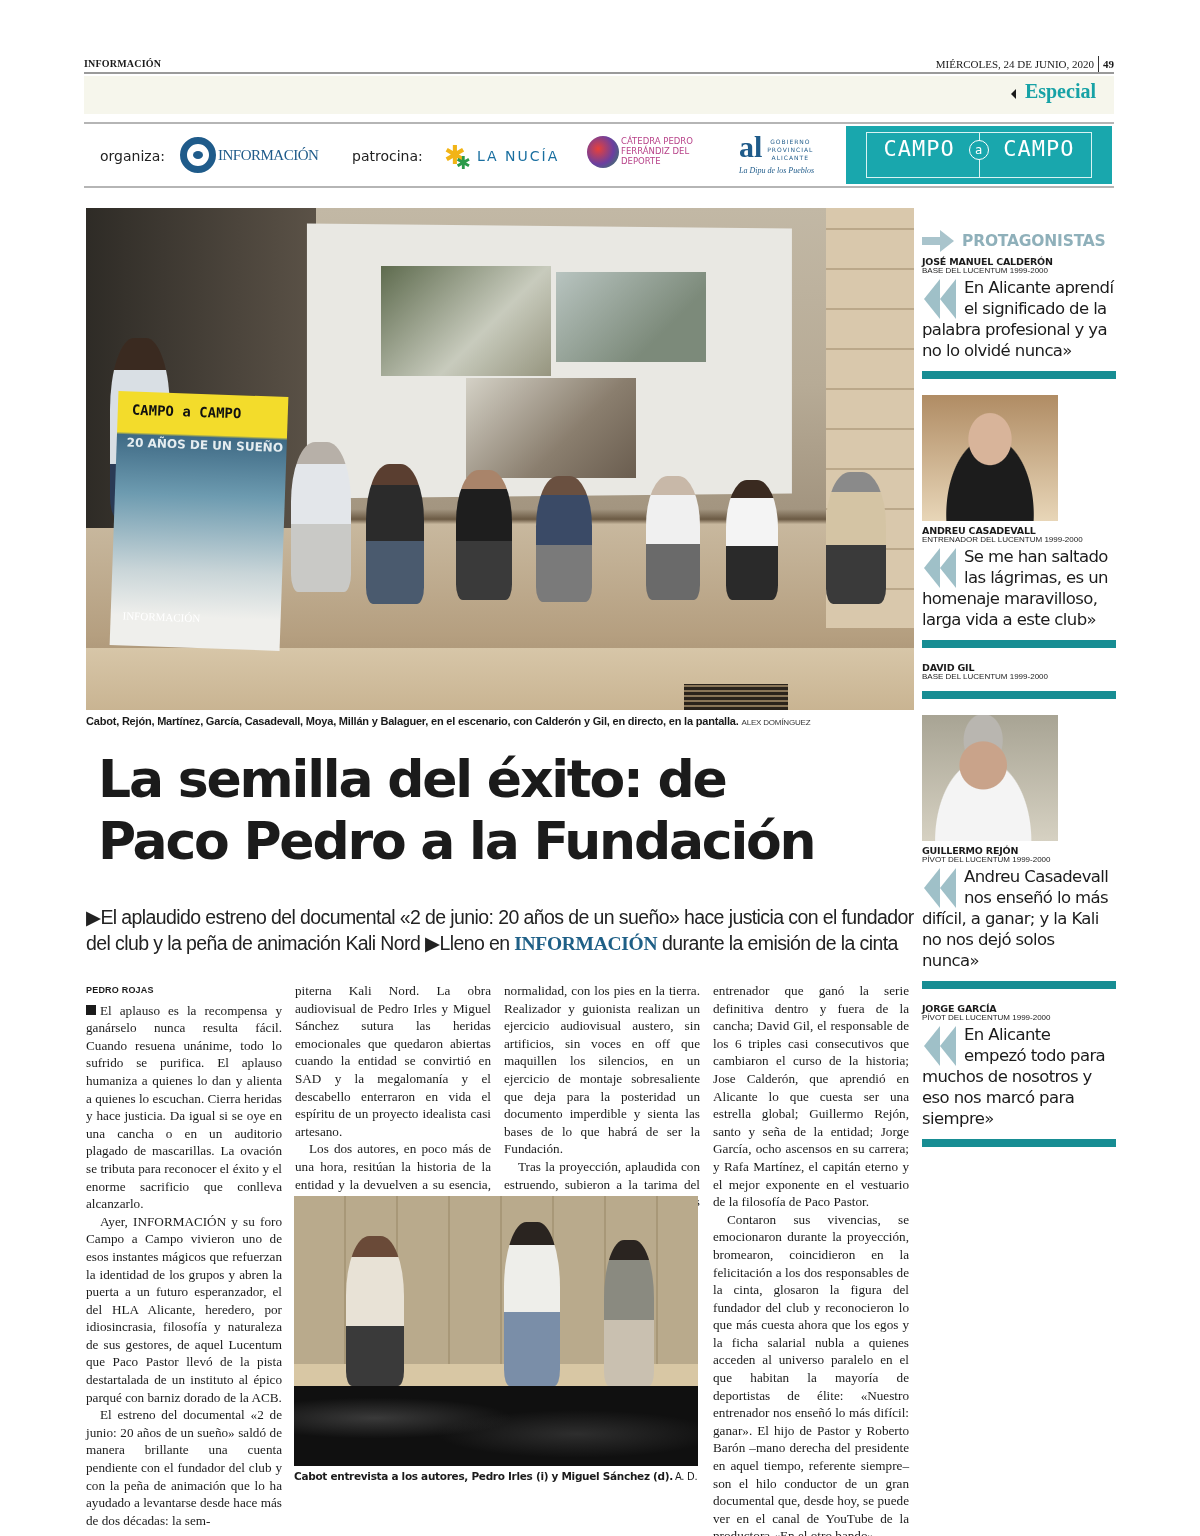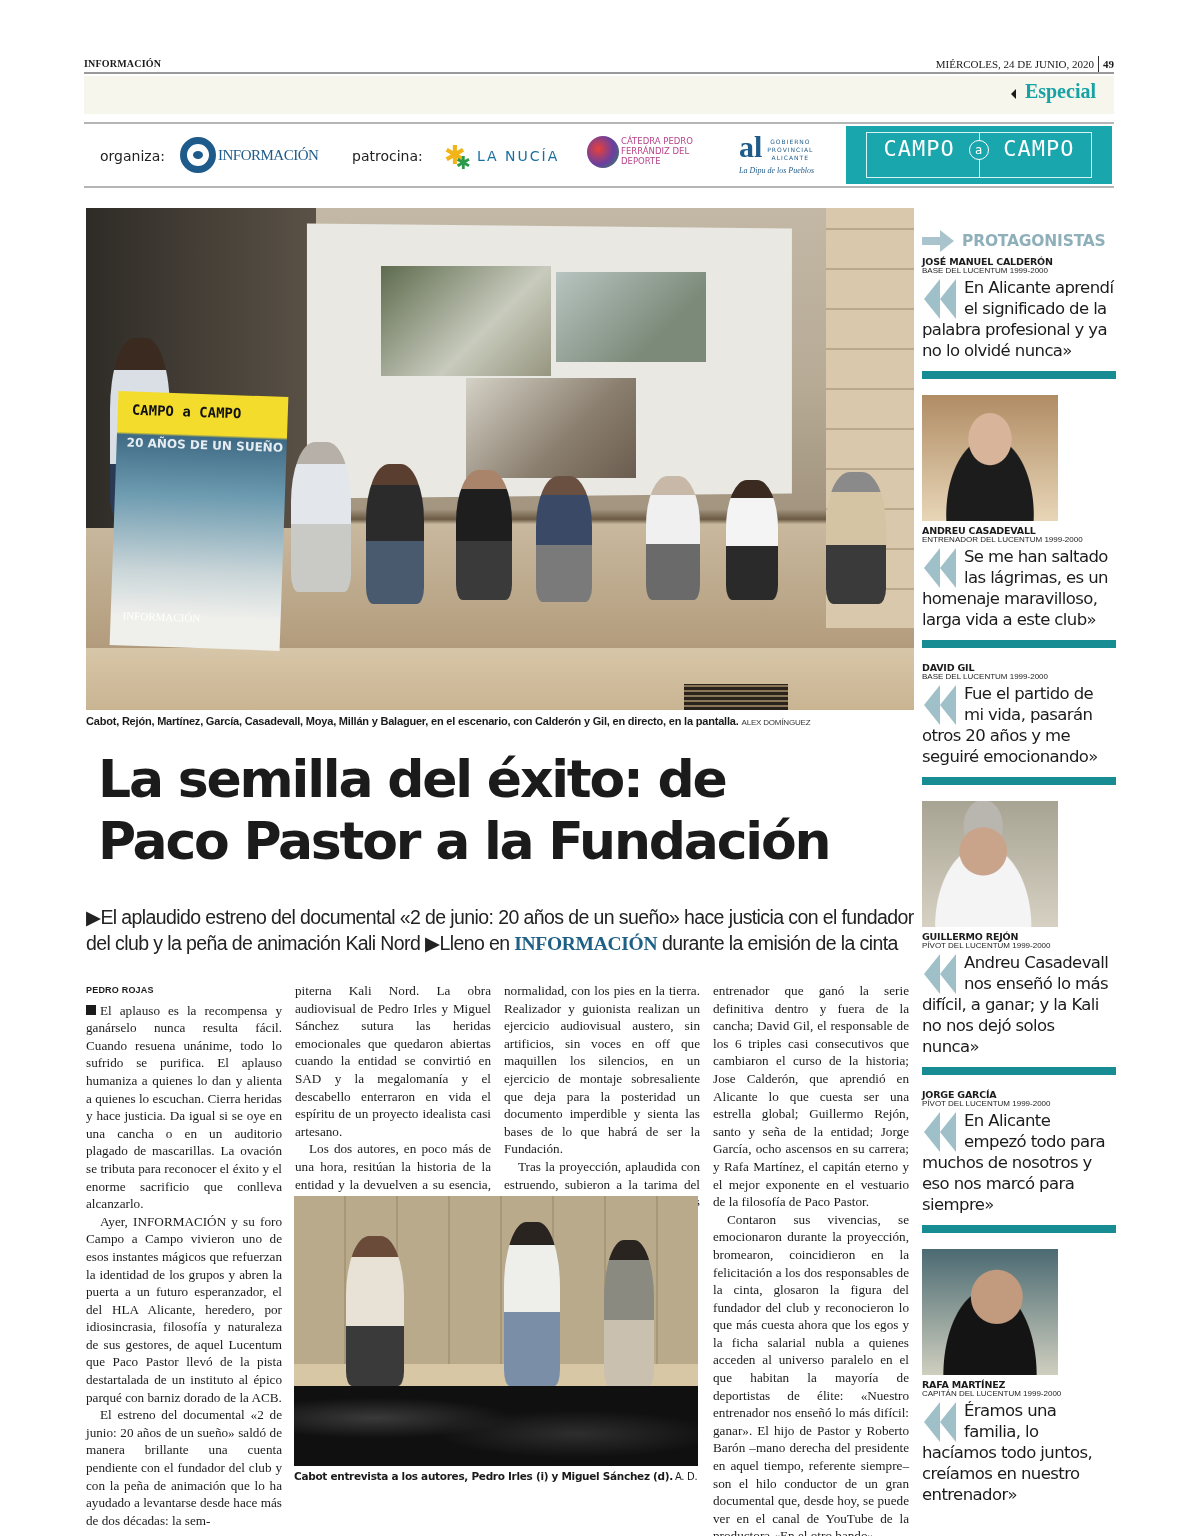--- a/index.html
+++ b/index.html
@@ -175,21 +175,21 @@
   <div class="person" style="left:560px;top:268px;width:54px;height:124px;background:linear-gradient(180deg,#c8b8a8 0 15%,#f0f0f0 15% 55%,#6a6a6a 55%);"></div>
   <div class="person" style="left:640px;top:272px;width:52px;height:120px;background:linear-gradient(180deg,#3a2a20 0 15%,#f4f4f4 15% 55%,#2a2a2a 55%);"></div>
   <div class="person" style="left:740px;top:264px;width:60px;height:132px;background:linear-gradient(180deg,#8a8a8a 0 15%,#d4c4a4 15% 55%,#3a3a3a 55%);"></div>
 </div>
 <div class="caption">
   <span>Cabot, Rejón, Martínez, García, Casadevall, Moya, Millán y Balaguer, en el escenario, con Calderón y Gil, en directo, en la pantalla.</span><span class="credit">ALEX DOMÍNGUEZ</span>
 </div>
 
 <h1 class="headline">
   <span>La semilla del éxito: de</span><br>
-  <span>Paco Pastor a la Fundación</span>
+  <span>Paco Pedro a la Fundación</span>
 </h1>
 <div class="subhead">
   <span>▶El aplaudido estreno del documental «2 de junio: 20 años de un sueño» hace justicia con el fundador del club y la peña de animación Kali Nord ▶Lleno en </span><span class="brand">INFORMACIÓN</span><span> durante la emisión de la cinta</span>
 </div>
 
 <div class="col col1">
   <div class="byline">PEDRO ROJAS</div>
   <p class="noindent"><span class="sq"></span><span>El aplauso es la recompensa y ganárselo nunca resulta fácil. Cuando resuena unánime, todo lo sufrido se purifica. El aplauso humaniza a quienes lo dan y alienta a quienes lo escuchan. Cierra heridas y hace justicia. Da igual si se oye en una cancha o en un auditorio plagado de mascarillas. La ovación se tributa para reconocer el éxito y el enorme sacrificio que conlleva alcanzarlo.</span></p>
   <p>Ayer, INFORMACIÓN y su foro Campo a Campo vivieron uno de esos instantes mágicos que refuerzan la identidad de los grupos y abren la puerta a un futuro esperanzador, el del HLA Alicante, heredero, por idiosincrasia, filosofía y naturaleza de sus gestores, de aquel Lucentum que Paco Pastor llevó de la pista destartalada de un instituto al épico parqué con barniz dorado de la ACB.</p>
   <p>El estreno del documental «2 de junio: 20 años de un sueño» saldó de manera brillante una cuenta pendiente con el fundador del club y con la peña de animación que lo ha ayudado a levantarse desde hace más de dos décadas: la sem-</p>
@@ -236,38 +236,31 @@
     <div class="portrait"></div>
     <div class="name">ANDREU CASADEVALL</div>
     <div class="role">ENTRENADOR DEL LUCENTUM 1999-2000</div>
     <div class="quote"><span class="qm"></span><span>Se me han saltado las lágrimas, es un homenaje maravilloso, larga vida a este club»</span></div>
     <div class="rule"></div>
   </div>
 
   <div class="prot" style="margin-top:14px;">
     <div class="name">DAVID GIL</div>
     <div class="role">BASE DEL LUCENTUM 1999-2000</div>
-    <div class="quote"><span class="qm"></span><span>Fue el partido de mi vida, pasarán otros 20 años y me seguiré emocionando»</span></div>
     <div class="rule"></div>
   </div>
 
   <div class="prot p-rejon" style="margin-top:16px;">
     <div class="portrait"></div>
     <div class="name">GUILLERMO REJÓN</div>
     <div class="role">PÍVOT DEL LUCENTUM 1999-2000</div>
     <div class="quote"><span class="qm"></span><span>Andreu Casadevall nos enseñó lo más difícil, a ganar; y la Kali no nos dejó solos nunca»</span></div>
     <div class="rule"></div>
   </div>
 
   <div class="prot" style="margin-top:14px;">
     <div class="name">JORGE GARCÍA</div>
     <div class="role">PÍVOT DEL LUCENTUM 1999-2000</div>
     <div class="quote"><span class="qm"></span><span>En Alicante empezó todo para muchos de nosotros y eso nos marcó para siempre»</span></div>
     <div class="rule"></div>
   </div>
 
-  <div class="prot p-rafa" style="margin-top:16px;">
-    <div class="portrait"></div>
-    <div class="name">RAFA MARTÍNEZ</div>
-    <div class="role">CAPITÁN DEL LUCENTUM 1999-2000</div>
-    <div class="quote"><span class="qm"></span><span>Éramos una familia, lo hacíamos todo juntos, creíamos en nuestro entrenador»</span></div>
-  </div>
 </div>
 
 </body></html>

